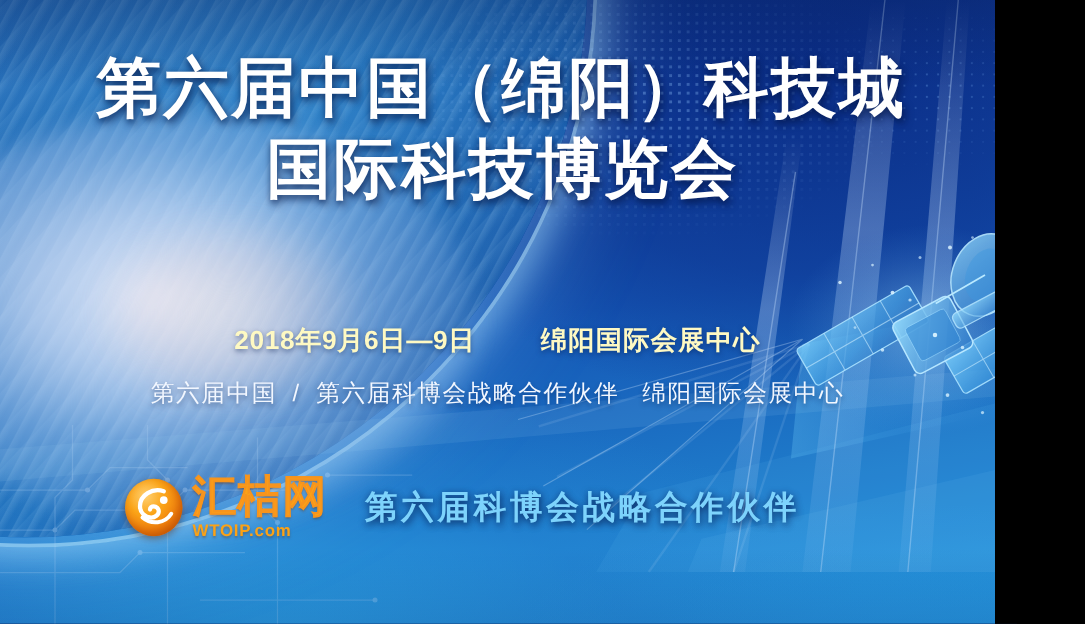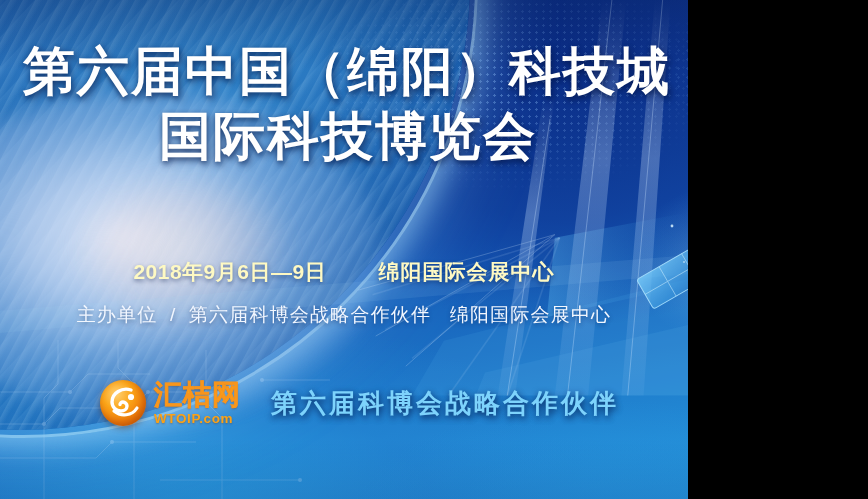--- a/index.html
+++ b/index.html
@@ -2,21 +2,21 @@
 <html><head>
 <meta charset="utf-8">
 <style>
   html, body {
     margin: 0;
     padding: 0;
     background: #000;
   }
   #banner {
     position: relative;
-    width: 688px;
+    width: 796px;
     height: 499px;
     overflow: hidden;
     font-family: "Liberation Sans", "DejaVu Sans", sans-serif;
     background: #1a49a8;
     user-select: none;
   }
 
   
   .layer { position: absolute; inset: 0; pointer-events: none; }
 
@@ -222,21 +222,21 @@
     position: relative;
     width: 46px; height: 46px;
     border-radius: 50%;
     background: radial-gradient(circle at 36% 30%, #ffd071 0%, #fba518 34%, #ef7b0b 66%, #d85f05 100%);
     box-shadow: 0 2px 6px rgba(90,30,0,0.45), inset -2px -3px 7px rgba(150,55,0,0.45);
     flex: none;
   }
   .logo-mark svg { position: absolute; inset: 0; }
   .logo-text { margin-left: 8px; line-height: 1; flex: none; }
   .logo-cn {
-    font-size: 28px;
+    font-size: 35px;
     font-weight: 700;
     color: #fba216;
     letter-spacing: 1px;
     -webkit-text-stroke: 0.6px #f7941d;
     text-shadow: 0 1px 2px rgba(110,45,0,0.4);
   }
   .logo-en {
     margin-top: 3px;
     font-size: 13.5px;
     font-weight: 700;
@@ -435,21 +435,21 @@
       <div class="title-line title-line-1">第六届中国（绵阳）科技城</div>
       <div class="title-line title-line-2">国际科技博览会</div>
     </div>
 
     <div class="meta-row">
       <span class="meta-date">2018年9月6日—9日</span>
       <span class="meta-venue">绵阳国际会展中心</span>
     </div>
 
     <div class="org-row">
-      <span>主办单位</span>
+      <span>第六届中国</span>
       <span class="org-sep">/</span>
       <span>第六届科博会战略合作伙伴</span>
       <span class="org-b">绵阳国际会展中心</span>
     </div>
 
     <div class="sponsor-row">
       <span class="logo-mark">
         <svg viewBox="0 0 46 46">
           <path d="M31 10 c-9 -3 -19 3 -19 12 c0 5 4 9 9 9 c3 0 6 -2 6 -5 c0 -2 -2 -4 -4 -4 c-1.6 0 -3 1.2 -3 2.6" fill="none" stroke="#ffffff" stroke-width="3.4" stroke-linecap="round"></path>
           <path d="M14 31 c7 6 18 5 23 -3" fill="none" stroke="#ffffff" stroke-width="3.2" stroke-linecap="round"></path>

